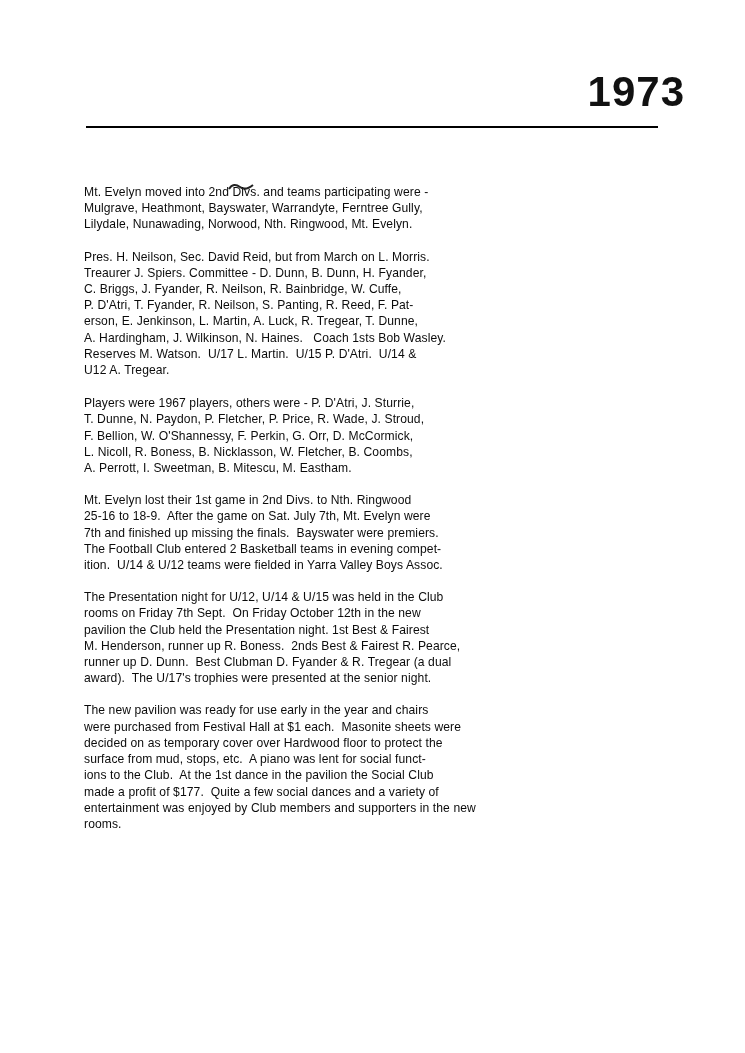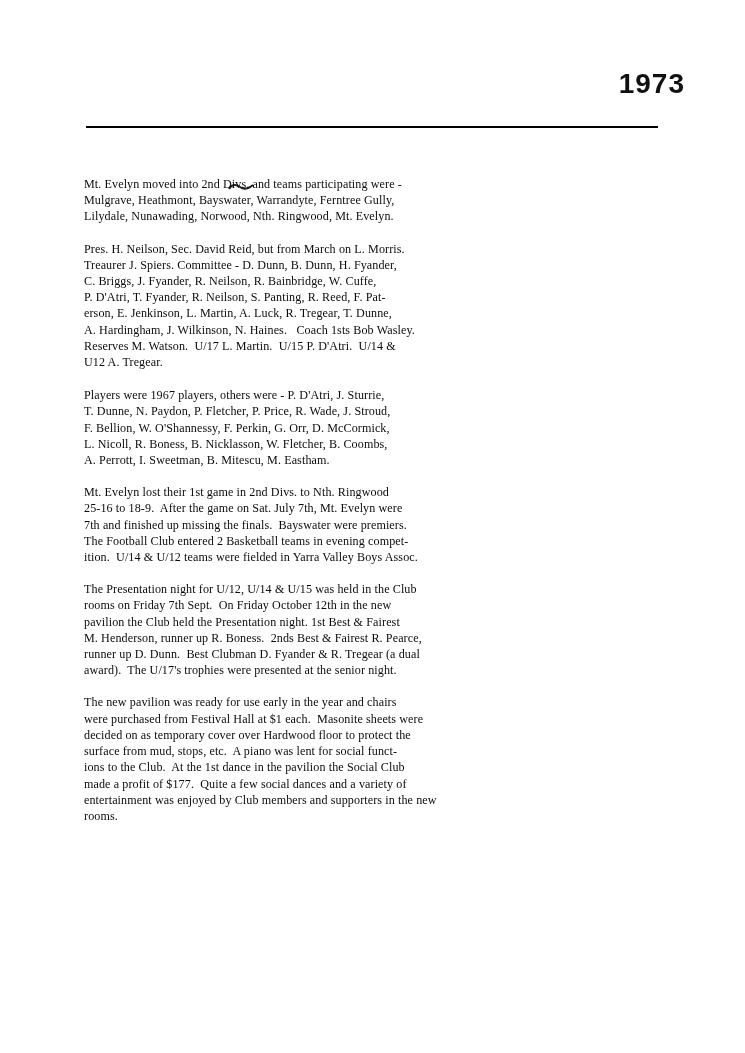--- a/index.html
+++ b/index.html
@@ -20,44 +20,44 @@
     width: 745px;
     height: 1053px;
     background: #ffffff;
   }
   .year-heading {
     position: absolute;
     top: 68px;
     right: 60px;
     font-family: "Liberation Sans", sans-serif;
     font-weight: bold;
-    font-size: 28px;
+    font-size: 42px;
     letter-spacing: 1px;
     color: #111;
   }
   .rule {
     position: absolute;
     top: 126px;
     left: 86px;
     width: 572px;
     height: 2px;
     background: #000;
   }
   .body-block {
     position: absolute;
     top: 168px;
     left: 84px;
     width: 600px;
   }
   .para {
-    font-family: Liberation Serif, serif;
+    font-family: Liberation Sans, sans-serif;
     font-size: 12.1px;
     line-height: 16.2px;
     letter-spacing: 0.1px;
-    margin: 8px 0 16px 0;
+    margin: 16px 0 16px 0;
     white-space: pre-wrap;
     color: #141414;
     filter: contrast(1.08);
   }
   .para.p2 { margin-bottom: 17px; }
   .squiggle {
     position: absolute;
     left: 228px;
     top: 183px;
     width: 26px;

